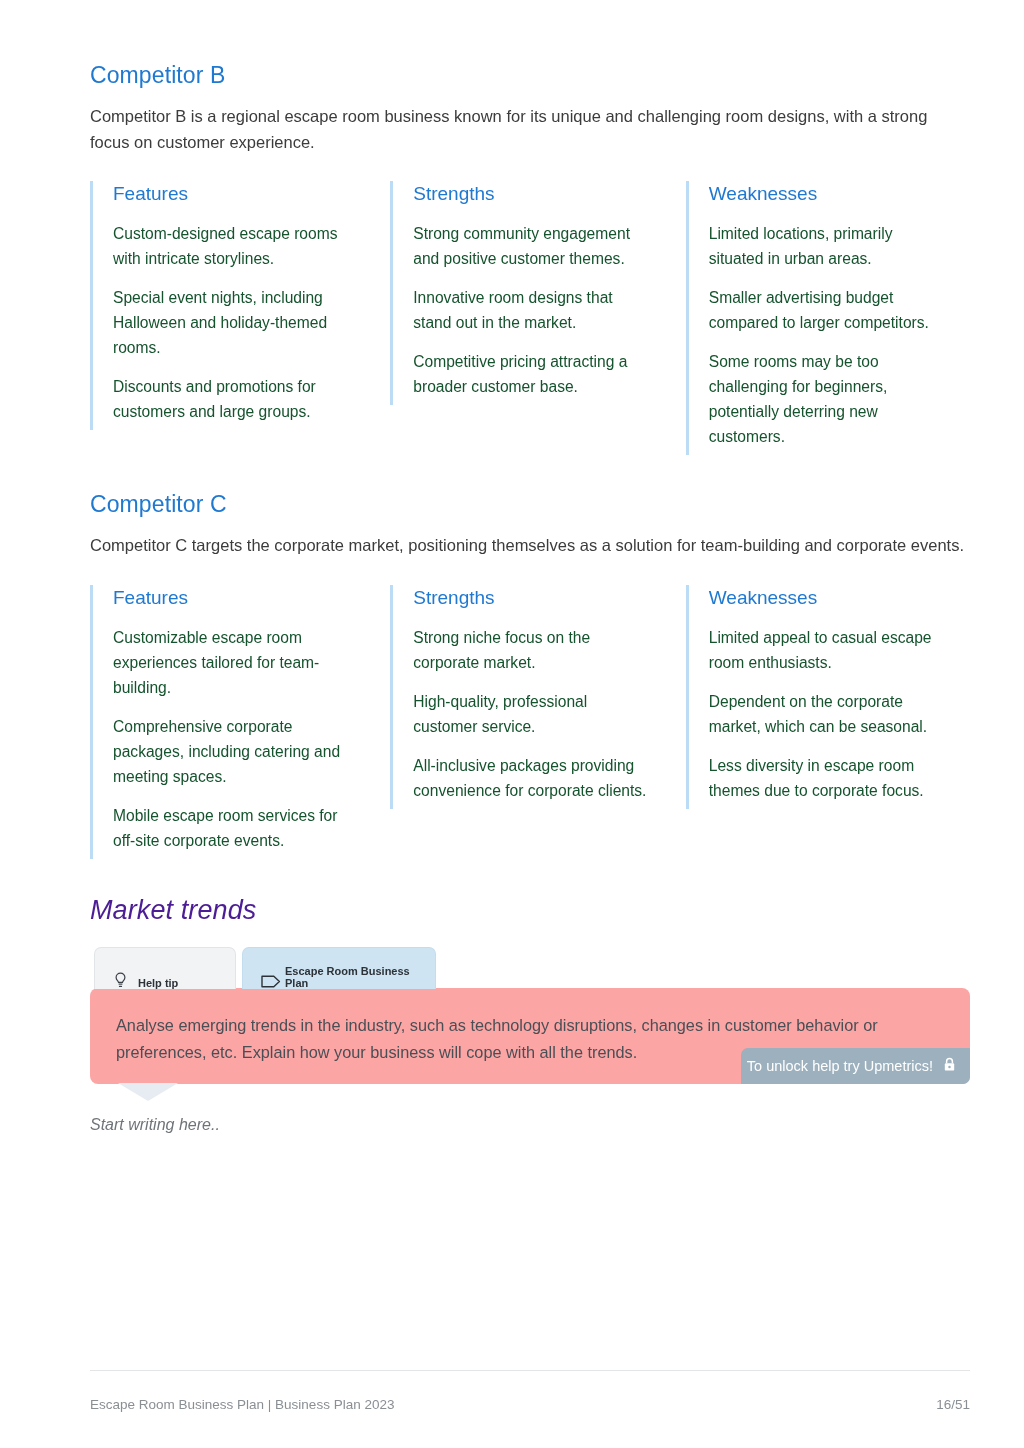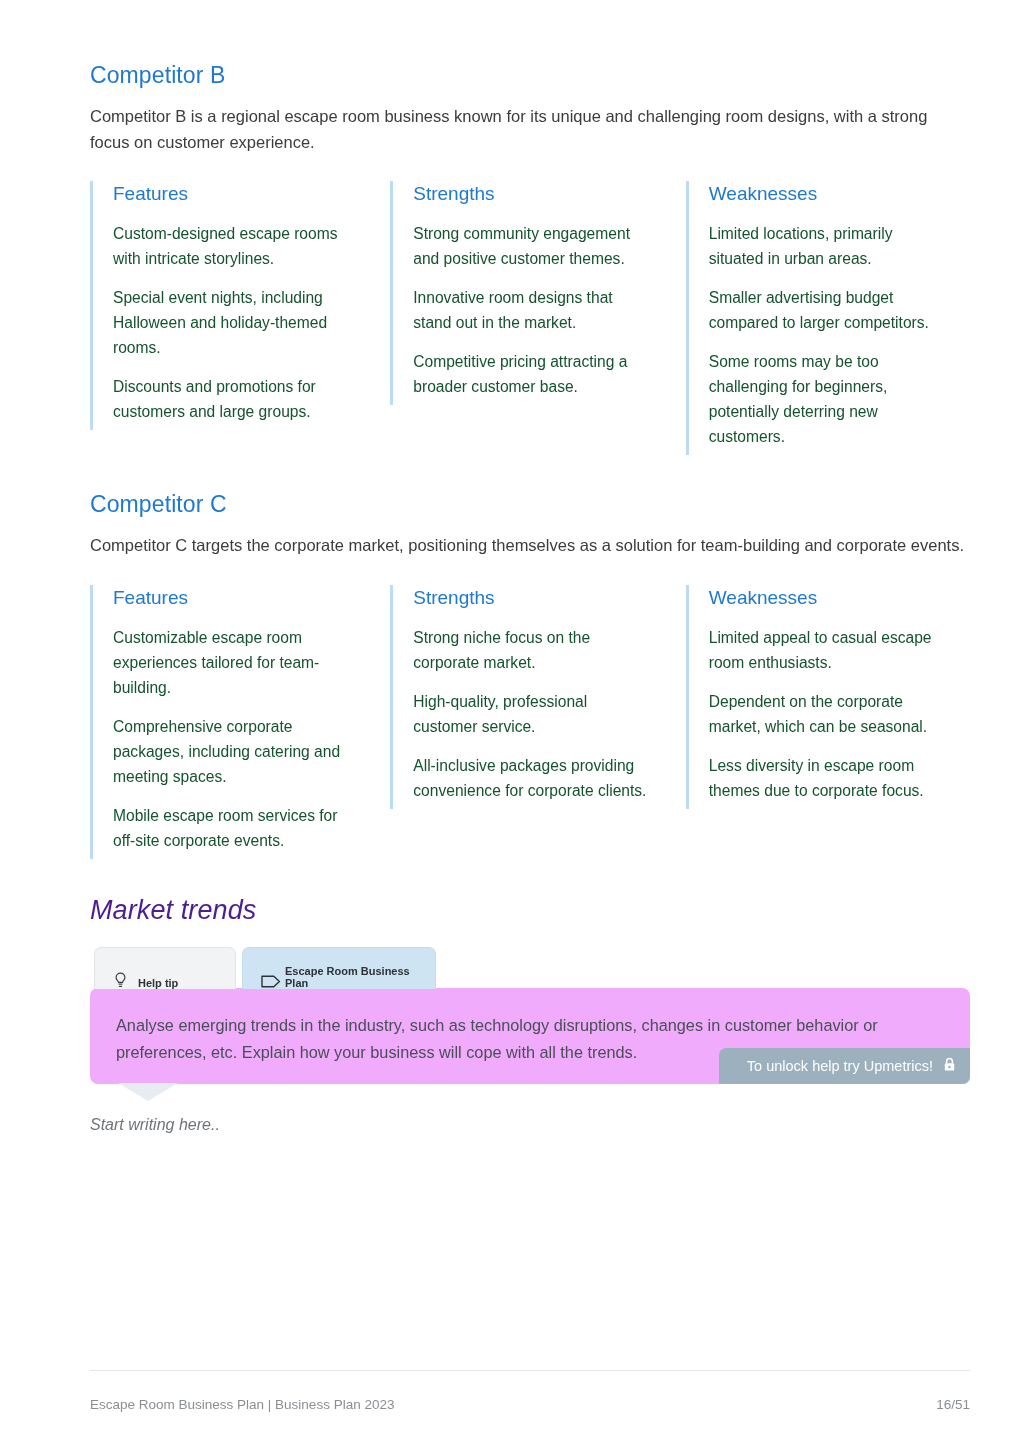--- a/index.html
+++ b/index.html
@@ -118,21 +118,21 @@
     border: 1px solid #c3dcee;
     border-bottom: none;
     margin-left: 6px;
     justify-content: center;
     gap: 4px;
   }
   .tab .ticon { display: inline-flex; align-items: center; }
 
   .tipbox {
     position: relative;
-    background: #f0abfc;
+    background: #fca5a5;
     border-radius: 8px;
     padding: 24px 26px 14px 26px;
     min-height: 96px;
     box-sizing: border-box;
     margin-top: -1px;
     z-index: 2;
     width: 880px;
   }
   .tip-text {
     font-size: 16.3px;
@@ -151,21 +151,21 @@
     border-top: 18px solid #e7ecf3;
   }
   .unlock {
     position: absolute;
     right: 0px;
     bottom: 0px;
     background: #9cb0bd;
     color: #ffffff;
     font-size: 14.5px;
     border-radius: 7px 0 7px 0;
-    padding: 9px 14px 9px 28px;
+    padding: 9px 14px 9px 6px;
     display: flex;
     align-items: center;
     gap: 10px;
   }
   .placeholder {
     margin: 32px 0 0 0;
     font-size: 16px;
     font-style: italic;
     color: #6f7479;
   }

